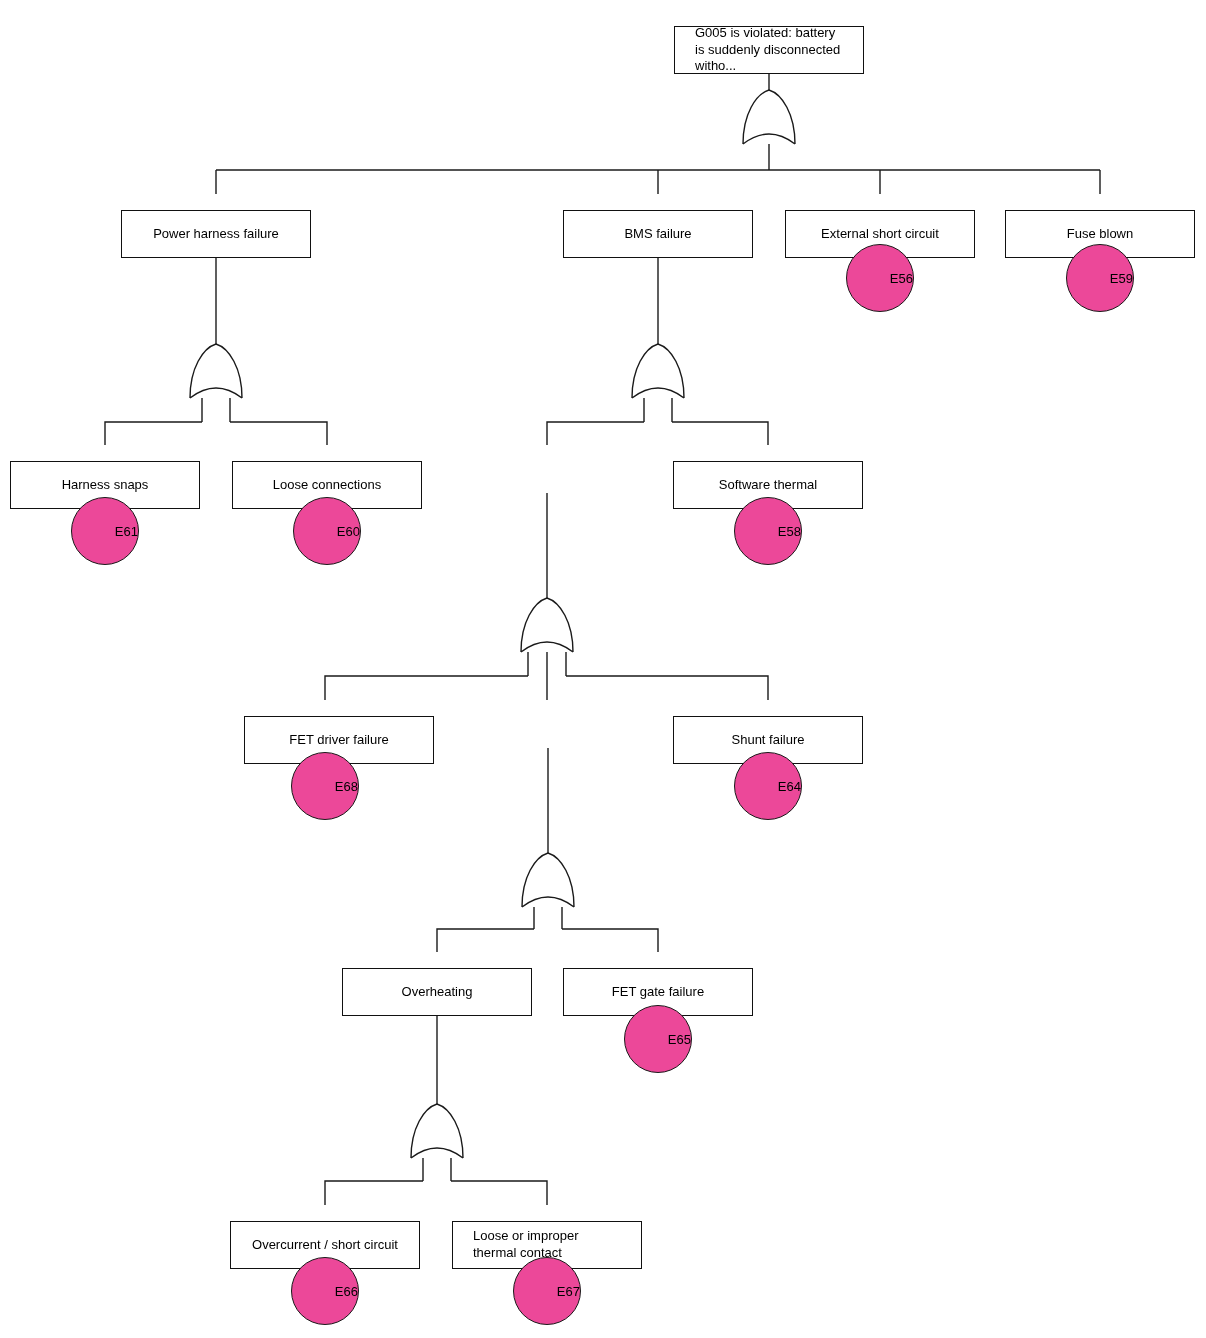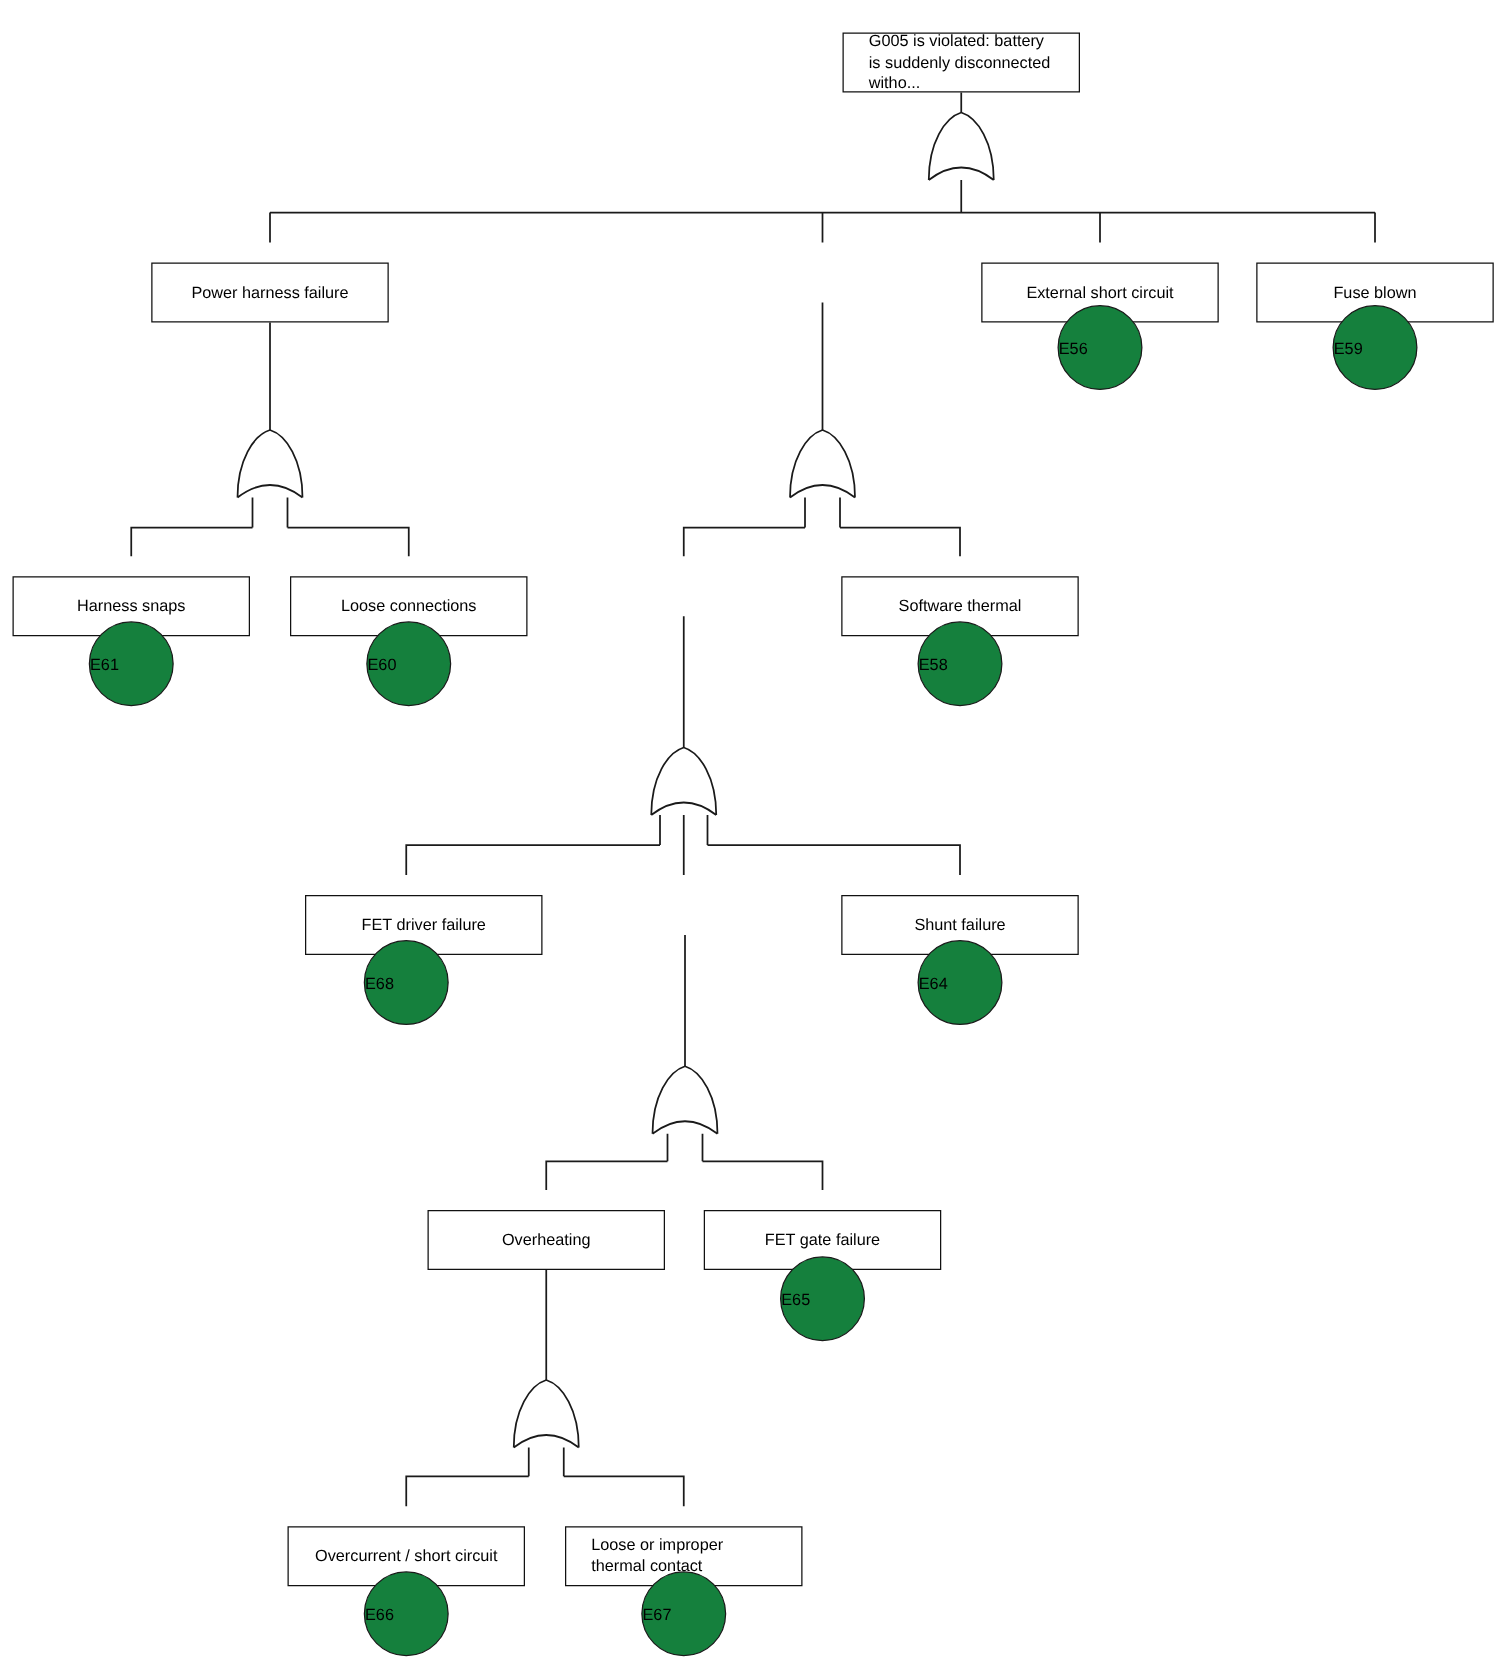--- a/index.html
+++ b/index.html
@@ -52,24 +52,24 @@
     text-align: left;
     max-width: 172px;
   }
   .event {
     position: absolute;
     width: 68px;
     height: 68px;
     box-sizing: border-box;
     border: 1.4px solid #1a1a1a;
     border-radius: 50%;
-    background: #15803d;
+    background: #ec4899;
     display: flex;
     align-items: center;
-    justify-content: flex-start;
+    justify-content: flex-end;
   }
   .event .lbl {
     font-size: 13px;
     color: #000000;
   }
 </style>
 </head>
 <body>
 
 <div class="canvas">
@@ -117,20 +117,23 @@
     <path class="gate" d="M411 1158 C411 1128 424 1108 437 1104 C450 1108 463 1128 463 1158 M411 1158 Q437 1138 463 1158"></path>
   </svg>
 
   <div class="node" style="left:674px;top:10px">
     <span class="lbl">G005 is violated: battery is suddenly disconnected witho...</span>
   </div>
 
   <div class="node" style="left:121px;top:194px">
     <span class="lbl">Power harness failure</span>
   </div>
+  <div class="node" style="left:563px;top:194px">
+    <span class="lbl">BMS failure</span>
+  </div>
   <div class="node" style="left:1005px;top:194px">
     <span class="lbl">Fuse blown</span>
   </div>
   <div class="node" style="left:785px;top:194px">
     <span class="lbl">External short circuit</span>
   </div>
 
   <div class="node" style="left:10px;top:445px">
     <span class="lbl">Harness snaps</span>
   </div>

